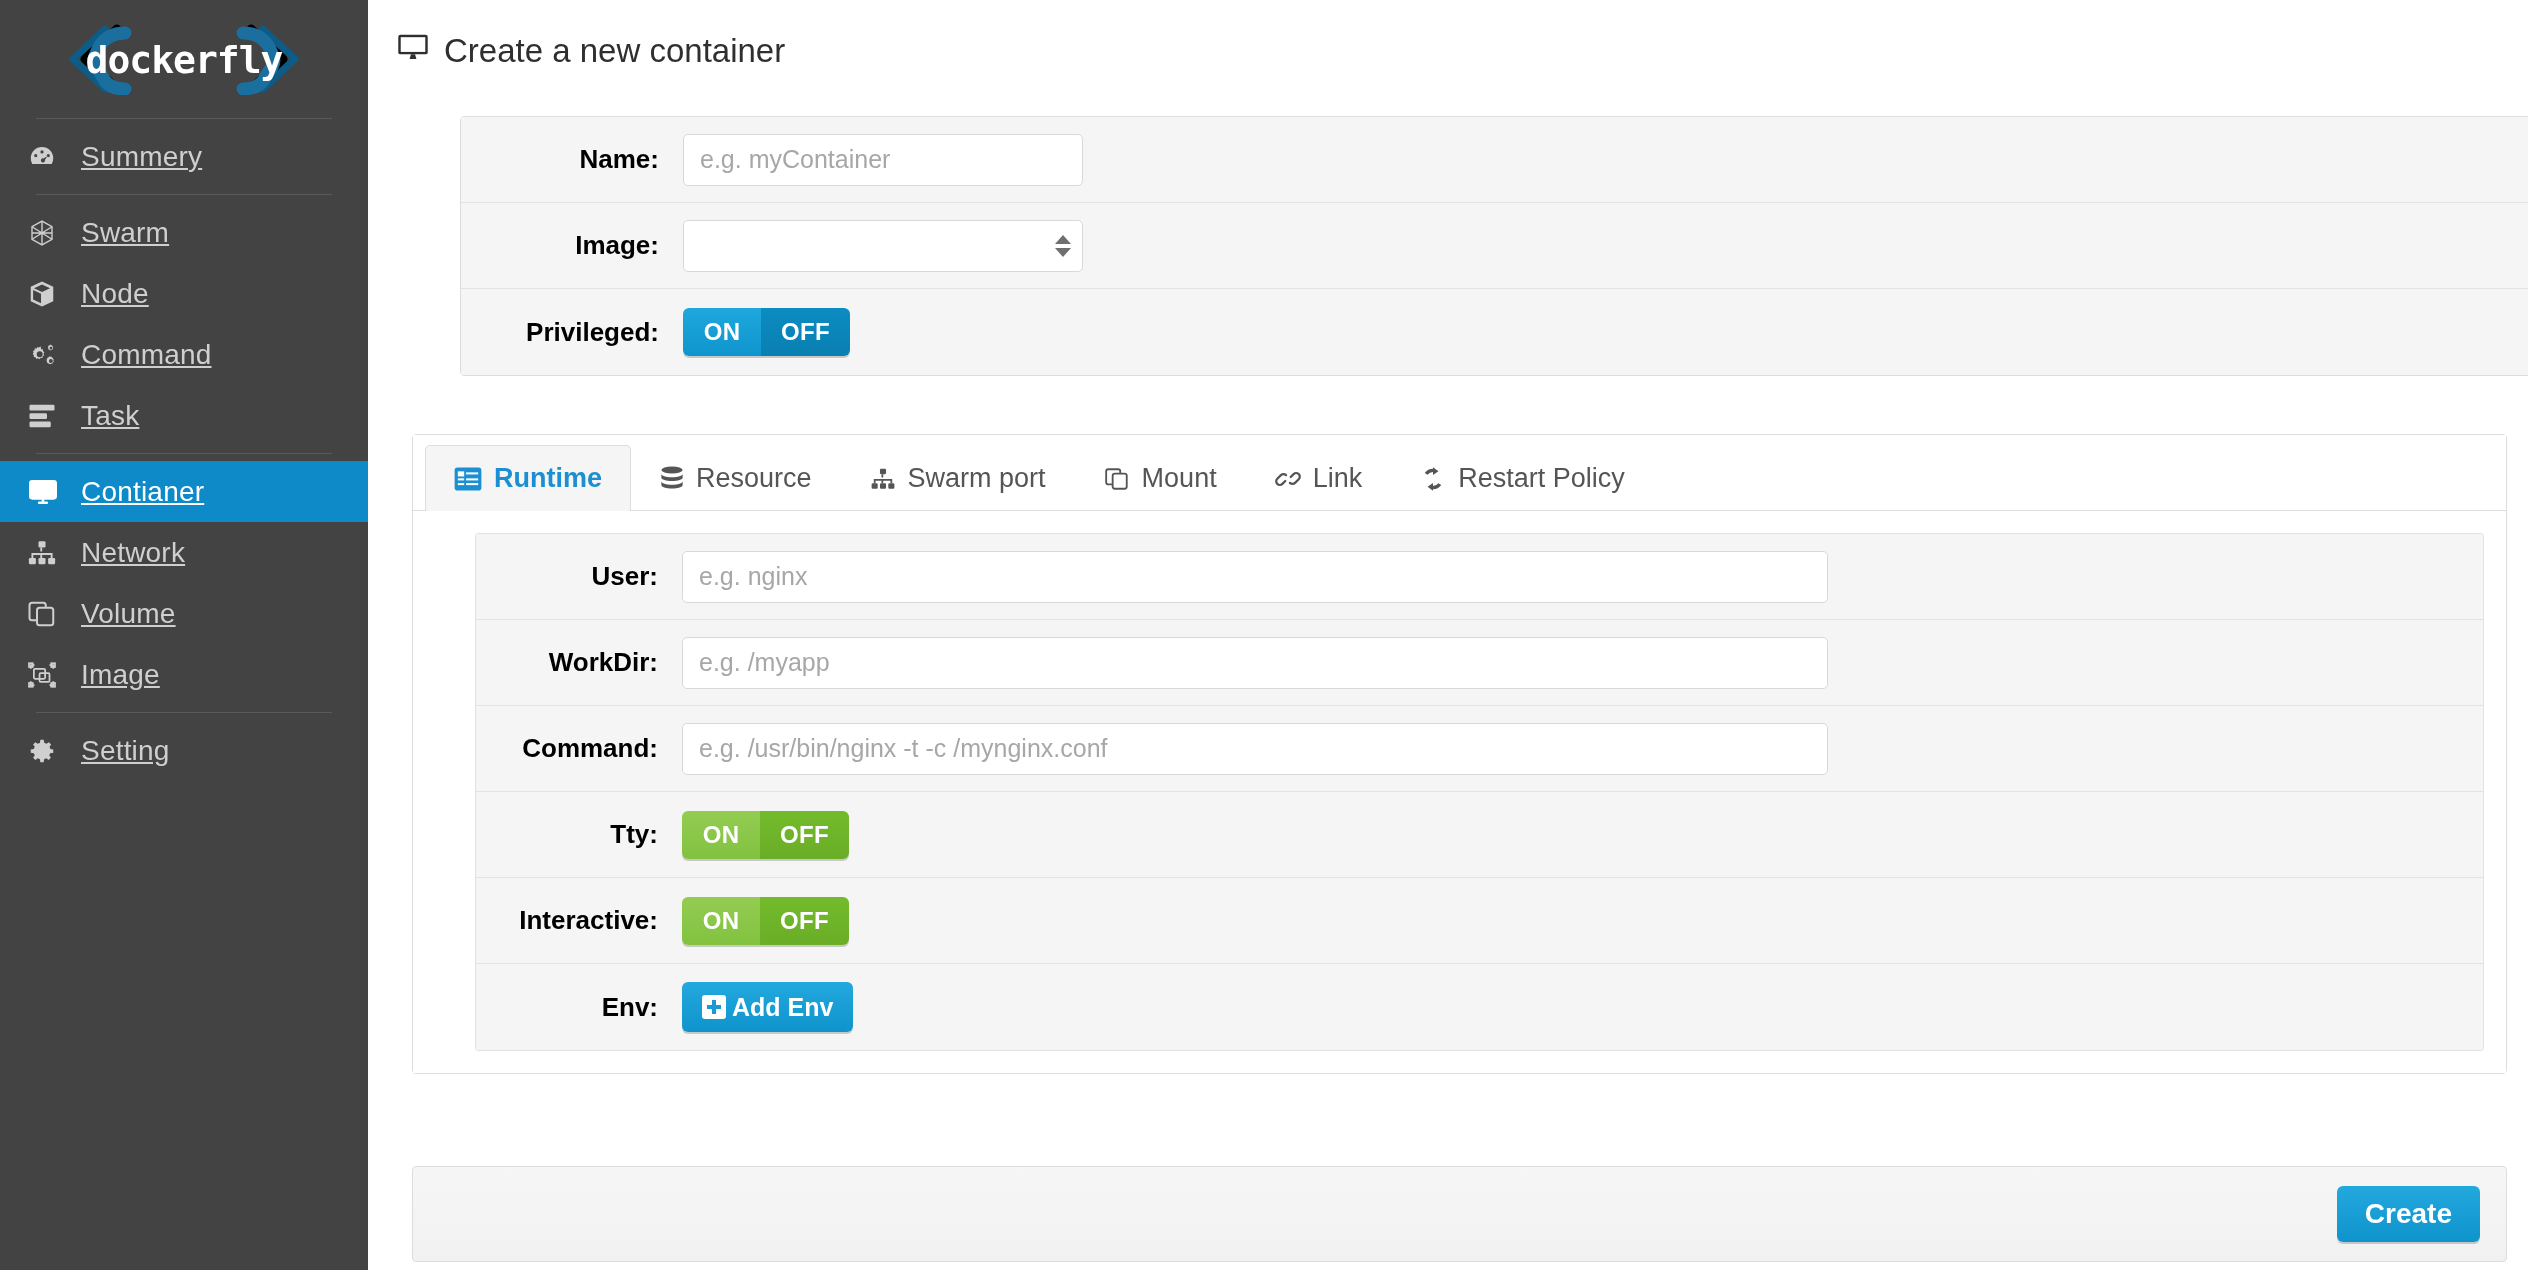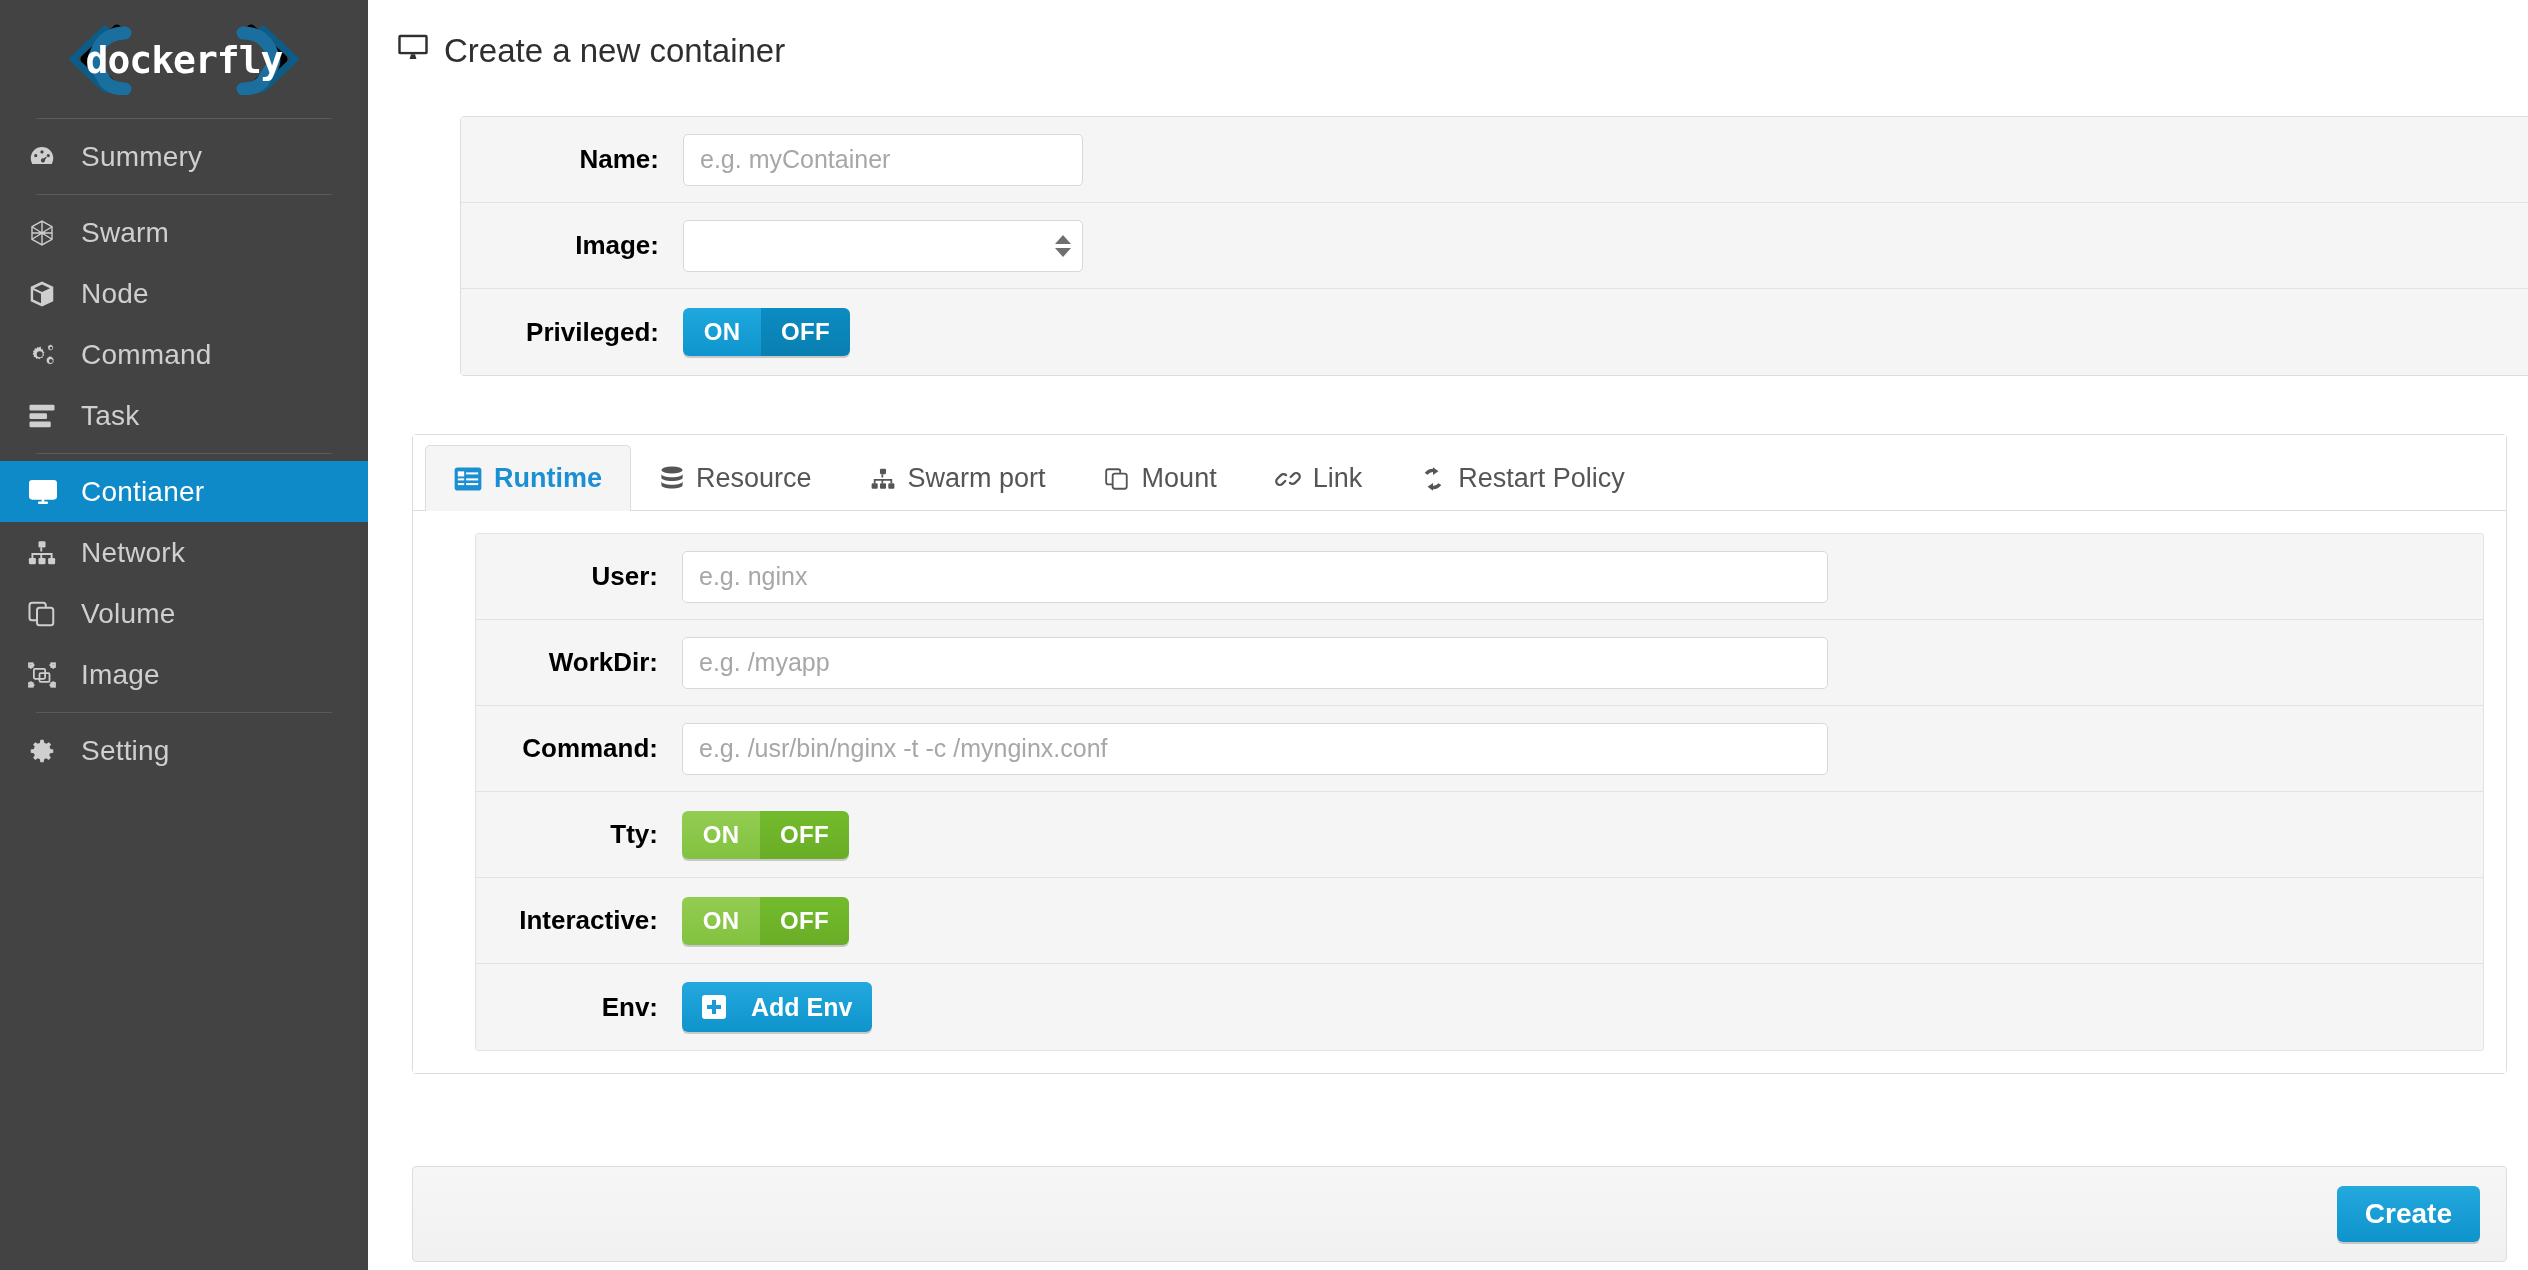--- a/index.html
+++ b/index.html
@@ -27,20 +27,21 @@
     margin: 0 36px;
   }
   .nav-item {
     display: flex; align-items: center;
     height: 61px;
     padding-left: 27px;
     color: #cfcfcf;
     font-size: 28px;
     cursor: pointer;
     letter-spacing: .2px;
+    text-decoration: underline;
   }
   .nav-item .nav-icon {
     width: 44px; min-width: 44px; height: 32px;
     display: flex; align-items: center; justify-content: flex-start;
     margin-right: 10px;
   }
   .nav-item.active { background: #0e8ac8; color: #ffffff; }
   .nav-item.active svg { stroke: #ffffff; fill: #ffffff; }
   .nav-label { line-height: 1; }
   .gap-sm { height: 7px; }
@@ -178,21 +179,21 @@
     border: 1px solid #e2e2e2;
     border-radius: 3px;
     overflow: hidden;
     margin-left: 40px;
   }
   .inner-table .frow { height: 86px; }
   .inner-table .flabel { width: 206px; min-width: 206px; }
   .w-runtime { width: 1146px; }
 
   .btn-blue {
-    display: inline-flex; align-items: center; gap: 25px;
+    display: inline-flex; align-items: center; gap: 6px;
     background: linear-gradient(#23a9de,#0e93cb);
     color: #ffffff;
     font-weight: bold;
     border: none;
     border-radius: 6px;
     box-shadow: 0 2px 0 rgba(0,0,0,.18);
     cursor: pointer;
     font-family: "Liberation Sans", sans-serif;
   }
   .btn-addenv { height: 50px; padding: 0 20px; font-size: 25px; }

